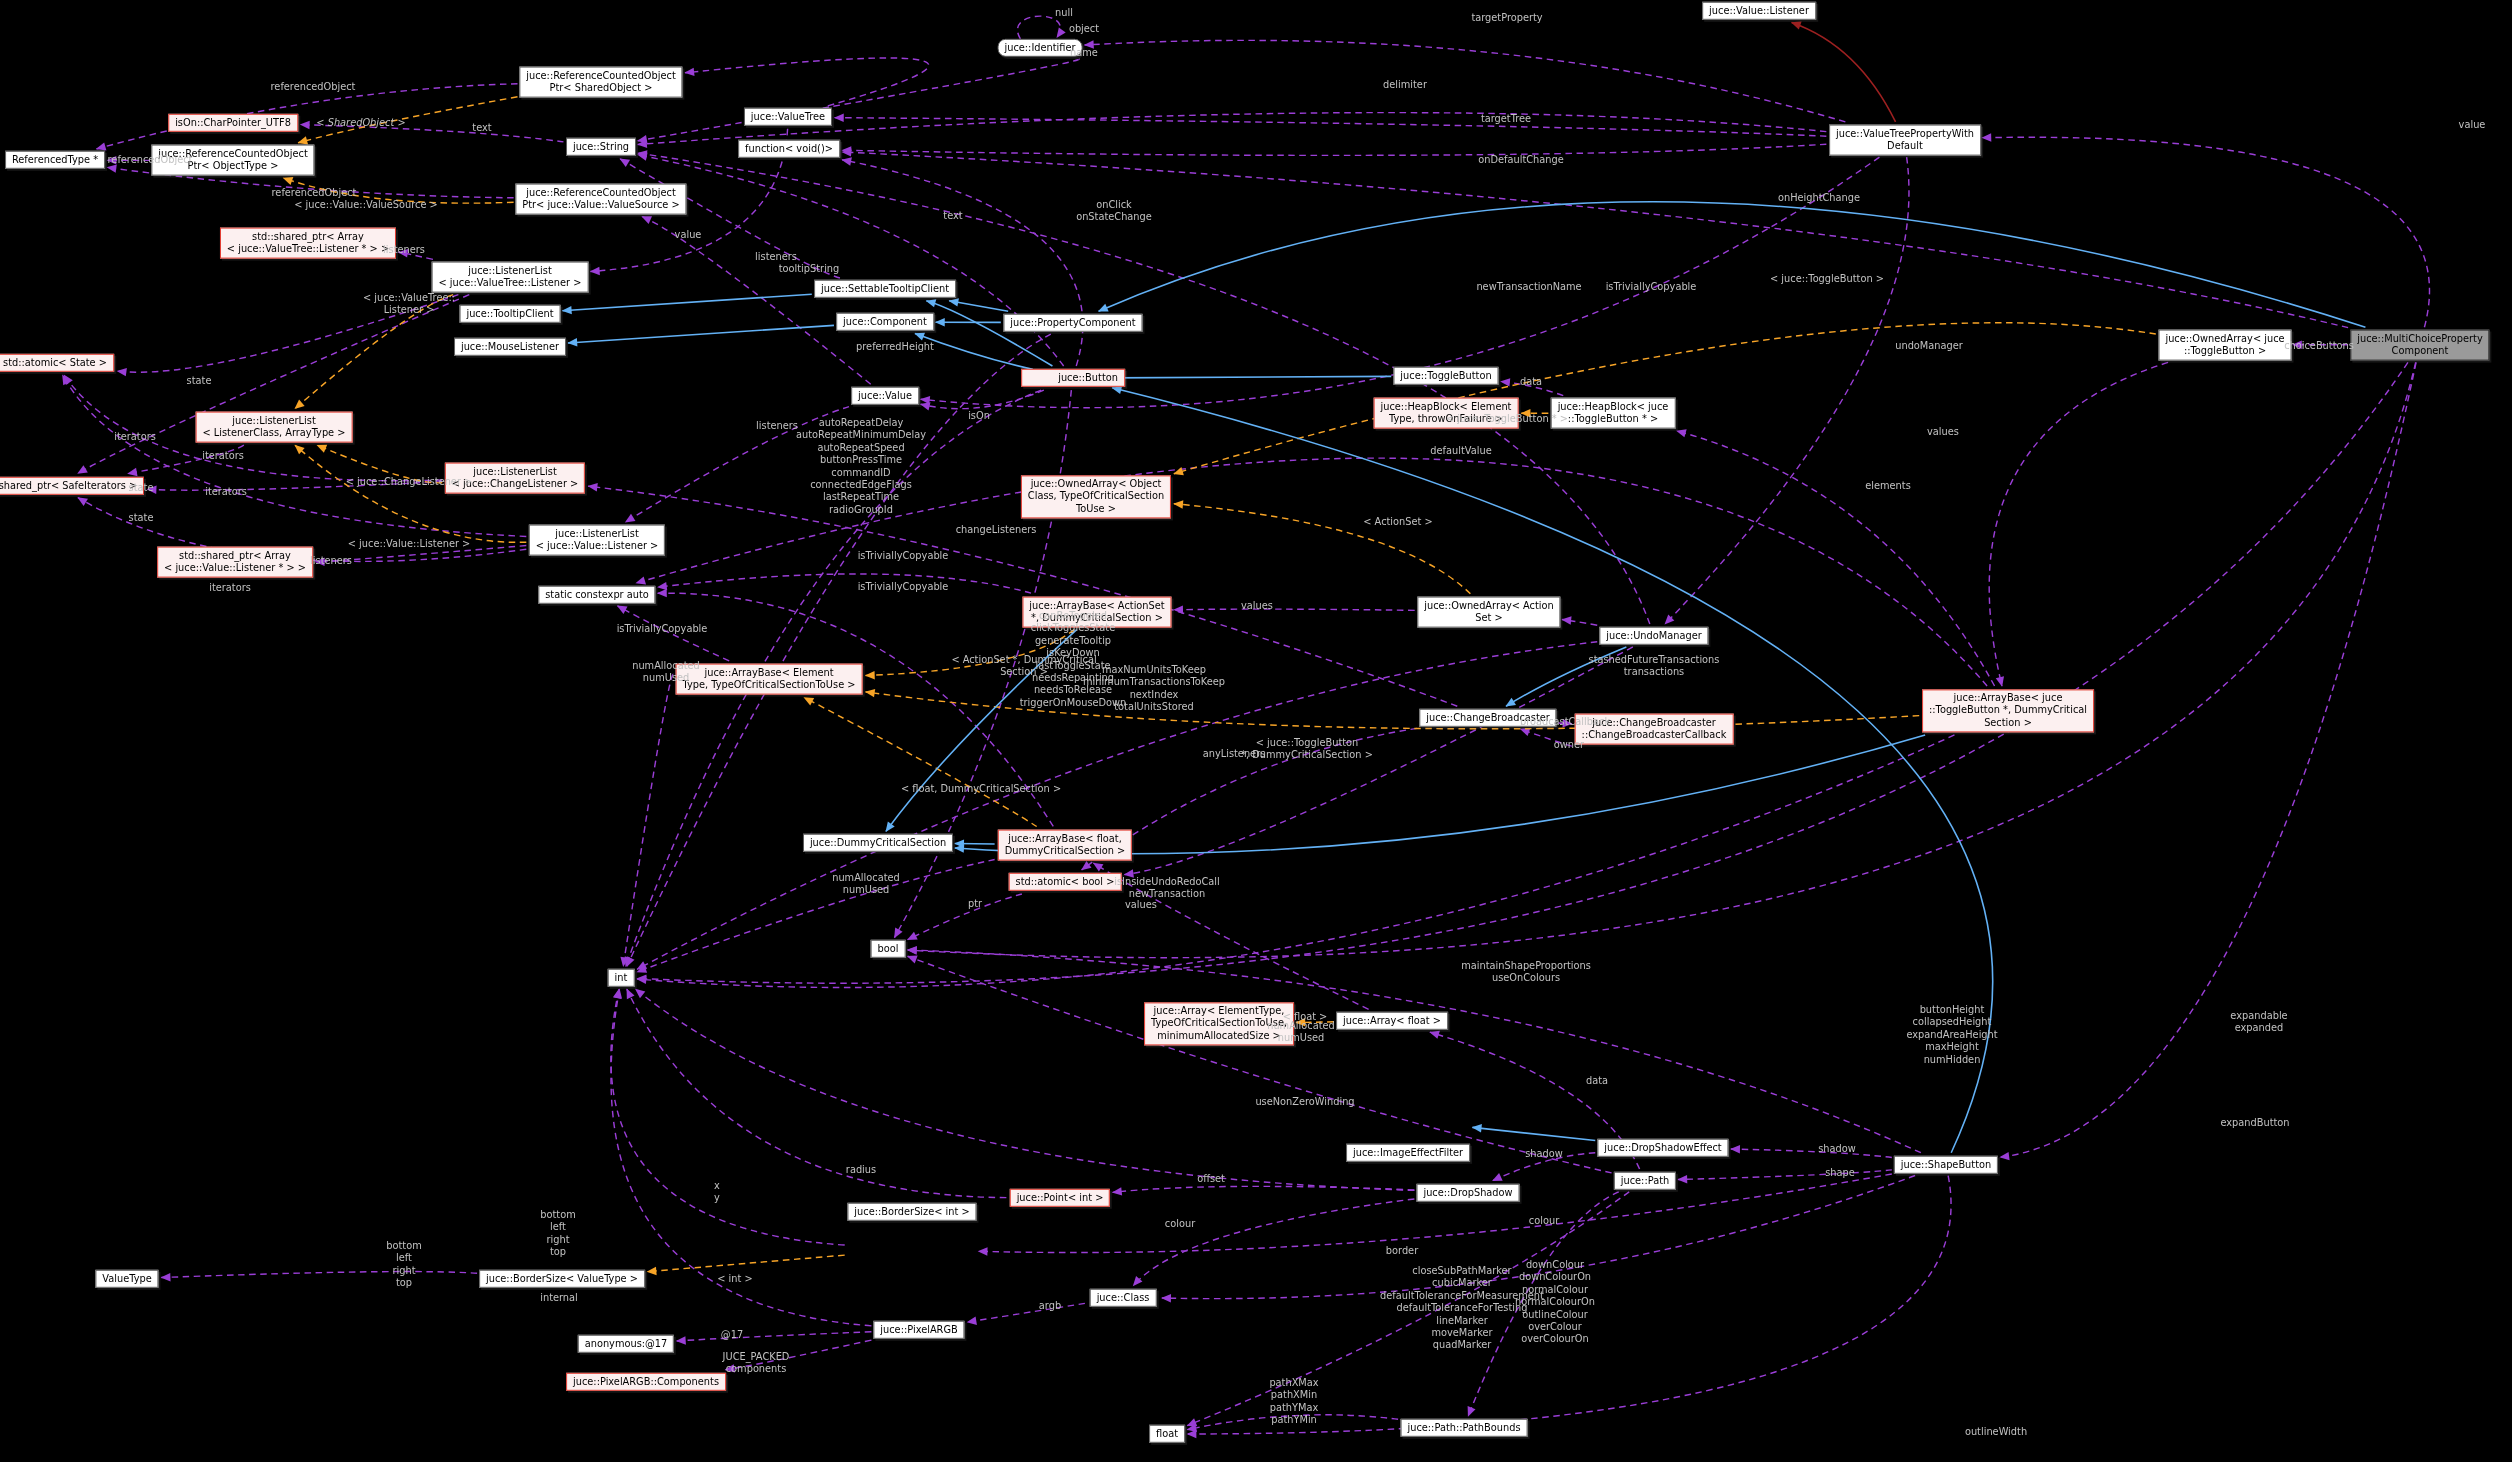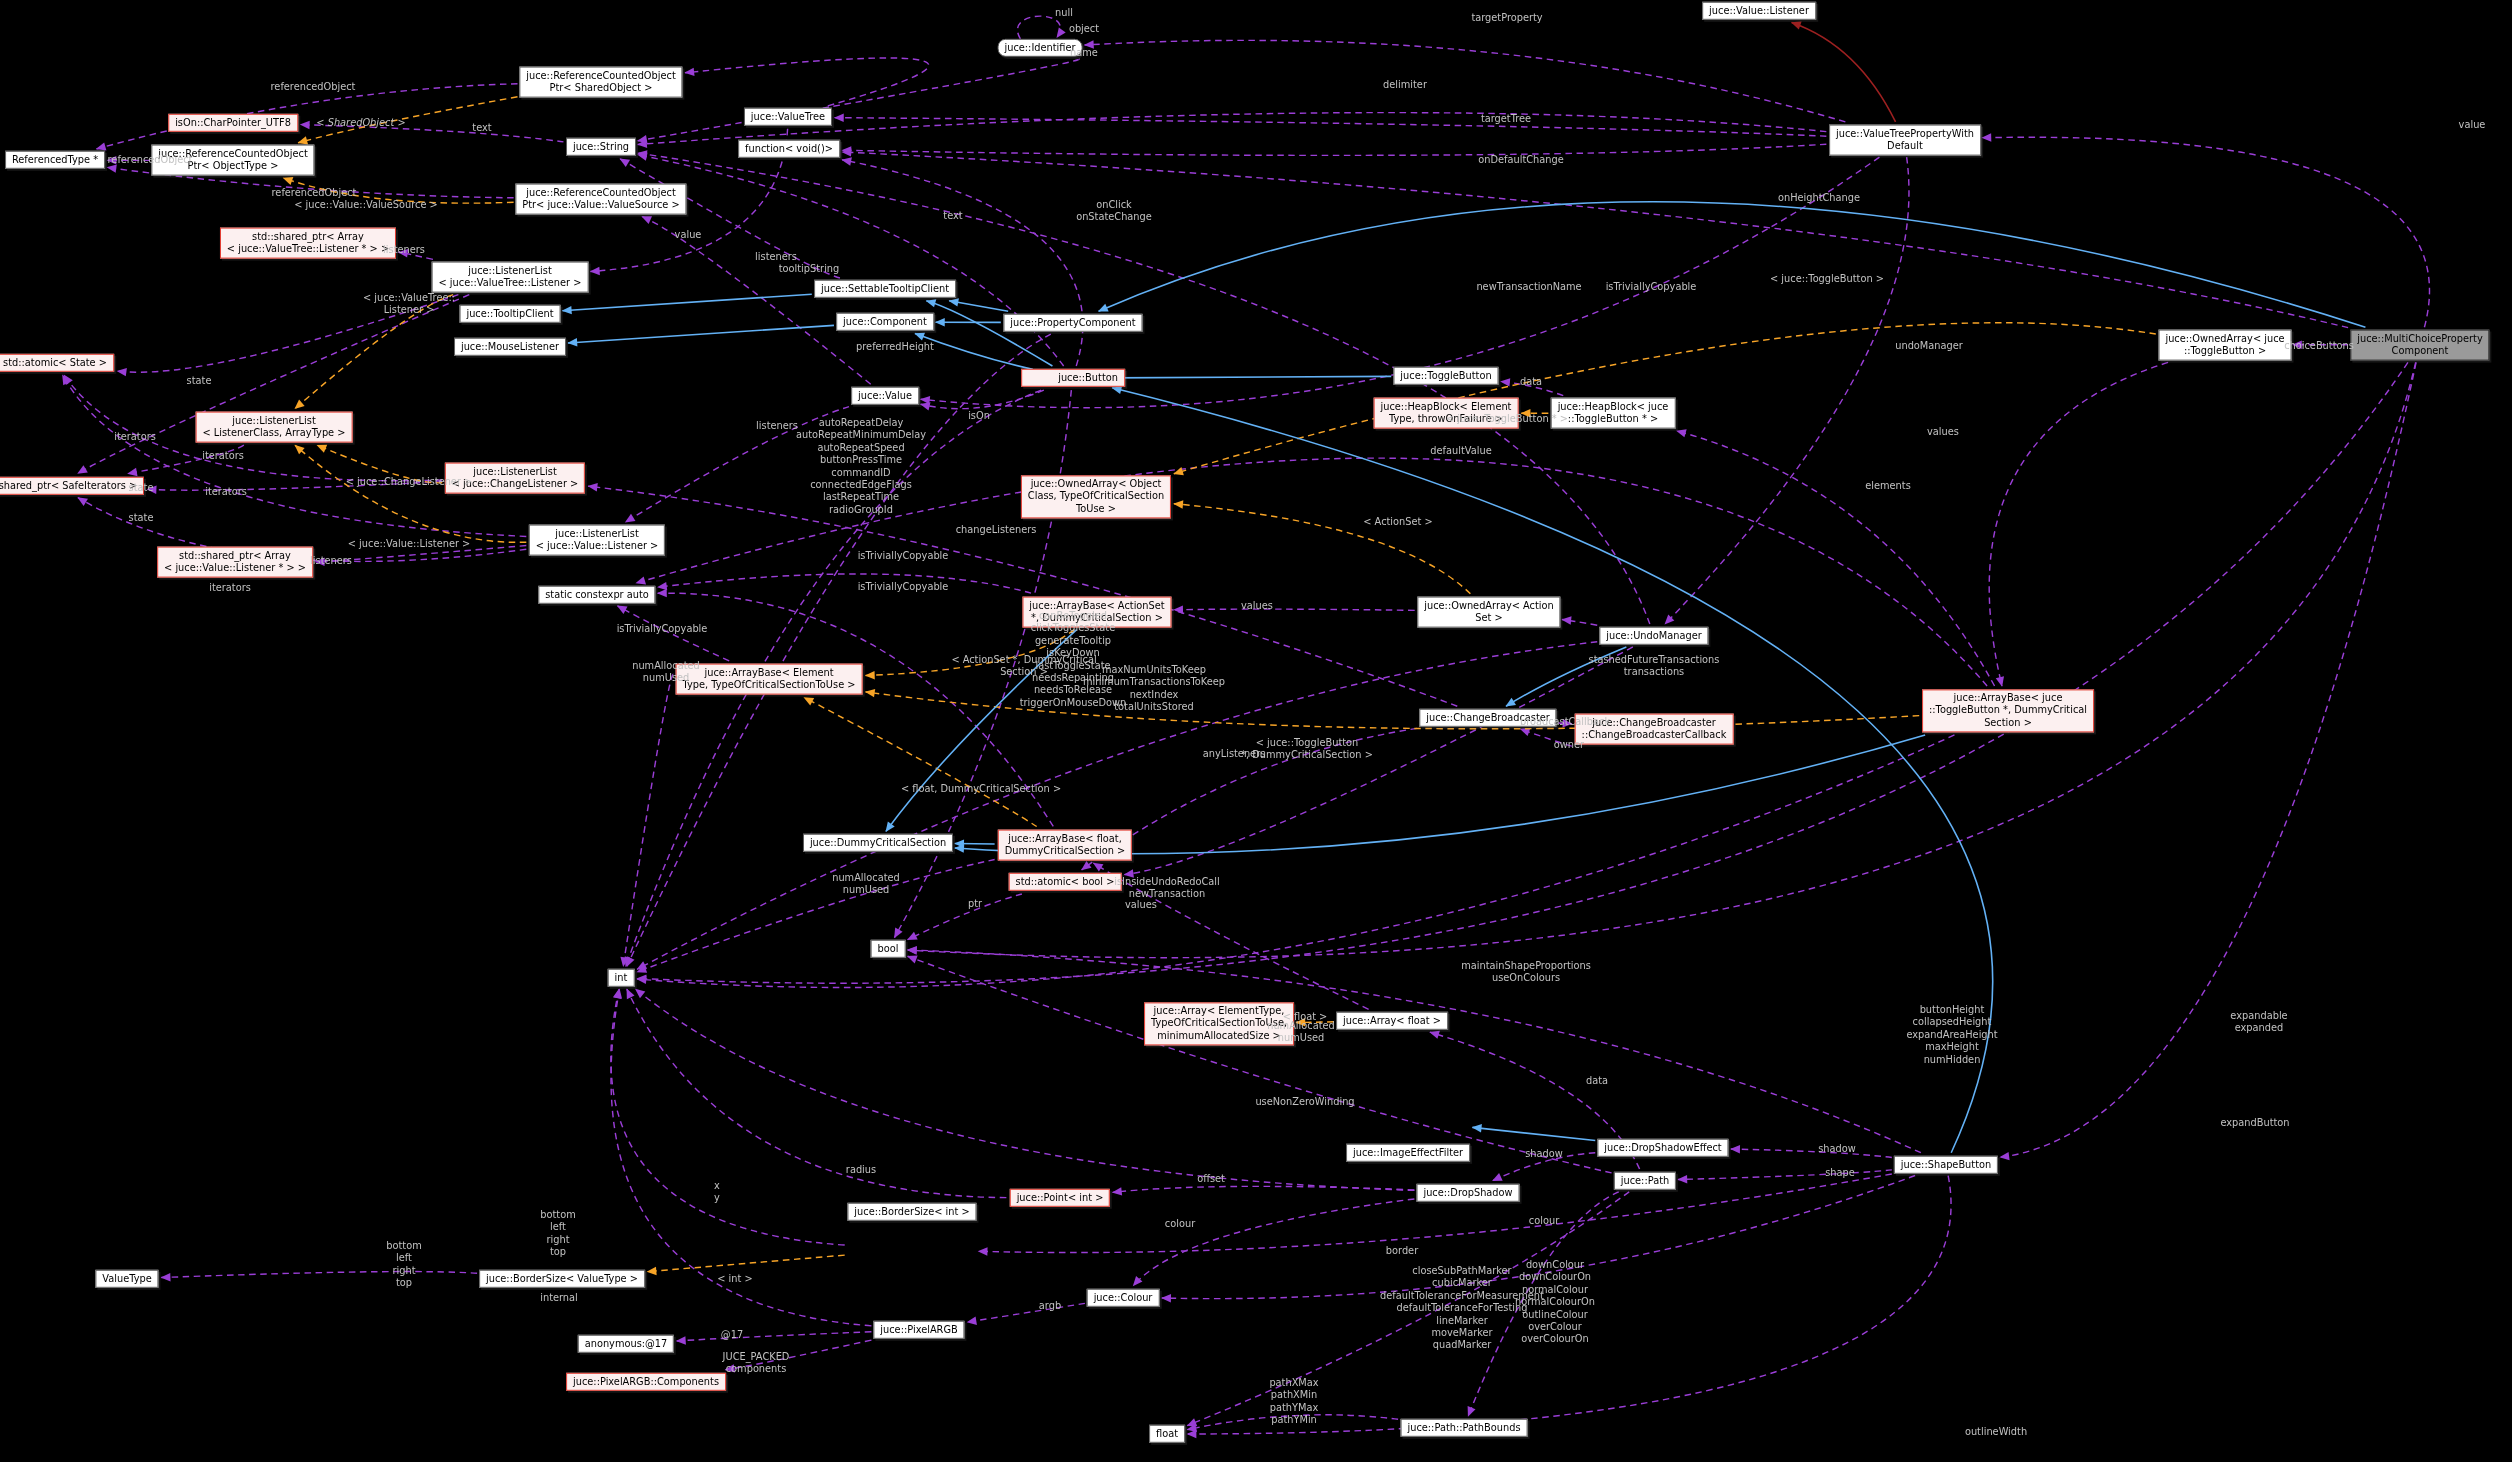--- a/index.html
+++ b/index.html
@@ -219,21 +219,21 @@
       <div class="node " style="left: 1392px; top: 1021px;">juce::Array&lt; float &gt;</div>
       <div class="node " style="left: 1408px; top: 1121px; margin-top: 32px;">juce::ImageEffectFilter</div>
       <div class="node " style="left: 1663px; top: 1148px;">juce::DropShadowEffect</div>
       <div class="node " style="left: 1645px; top: 1181px;">juce::Path</div>
       <div class="node " style="left: 1468px; top: 1193px;">juce::DropShadow</div>
       <div class="node " style="left: 1946px; top: 1165px;">juce::ShapeButton</div>
       <div class="node red" style="left: 1060px; top: 1198px;">juce::Point&lt; int &gt;</div>
       <div class="node " style="left: 912px; top: 1212px;">juce::BorderSize&lt; int &gt;</div>
       <div class="node " style="left: 562px; top: 1279px;">juce::BorderSize&lt; ValueType &gt;</div>
       <div class="node " style="left: 127px; top: 1279px;">ValueType</div>
-      <div class="node " style="left: 1123px; top: 1298px;">juce::Colour</div>
+      <div class="node " style="left: 1123px; top: 1298px;">juce::Class</div>
       <div class="node " style="left: 919px; top: 1330px;">juce::PixelARGB</div>
       <div class="node " style="left: 626px; top: 1344px;">anonymous:@17</div>
       <div class="node red" style="left: 646px; top: 1382px;">juce::PixelARGB::Components</div>
       <div class="node " style="left: 1167px; top: 1434px;">float</div>
       <div class="node " style="left: 1464px; top: 1428px;">juce::Path::PathBounds</div>
     </div>
   <div id="label-layer">
       <div class="edge-label" style="left: 313px; top: 87px;">referencedObject</div>
       <div class="edge-label" style="left: 150px; top: 160px;">referencedObject</div>
       <div class="edge-label" style="left: 314px; top: 193px;">referencedObject</div>

